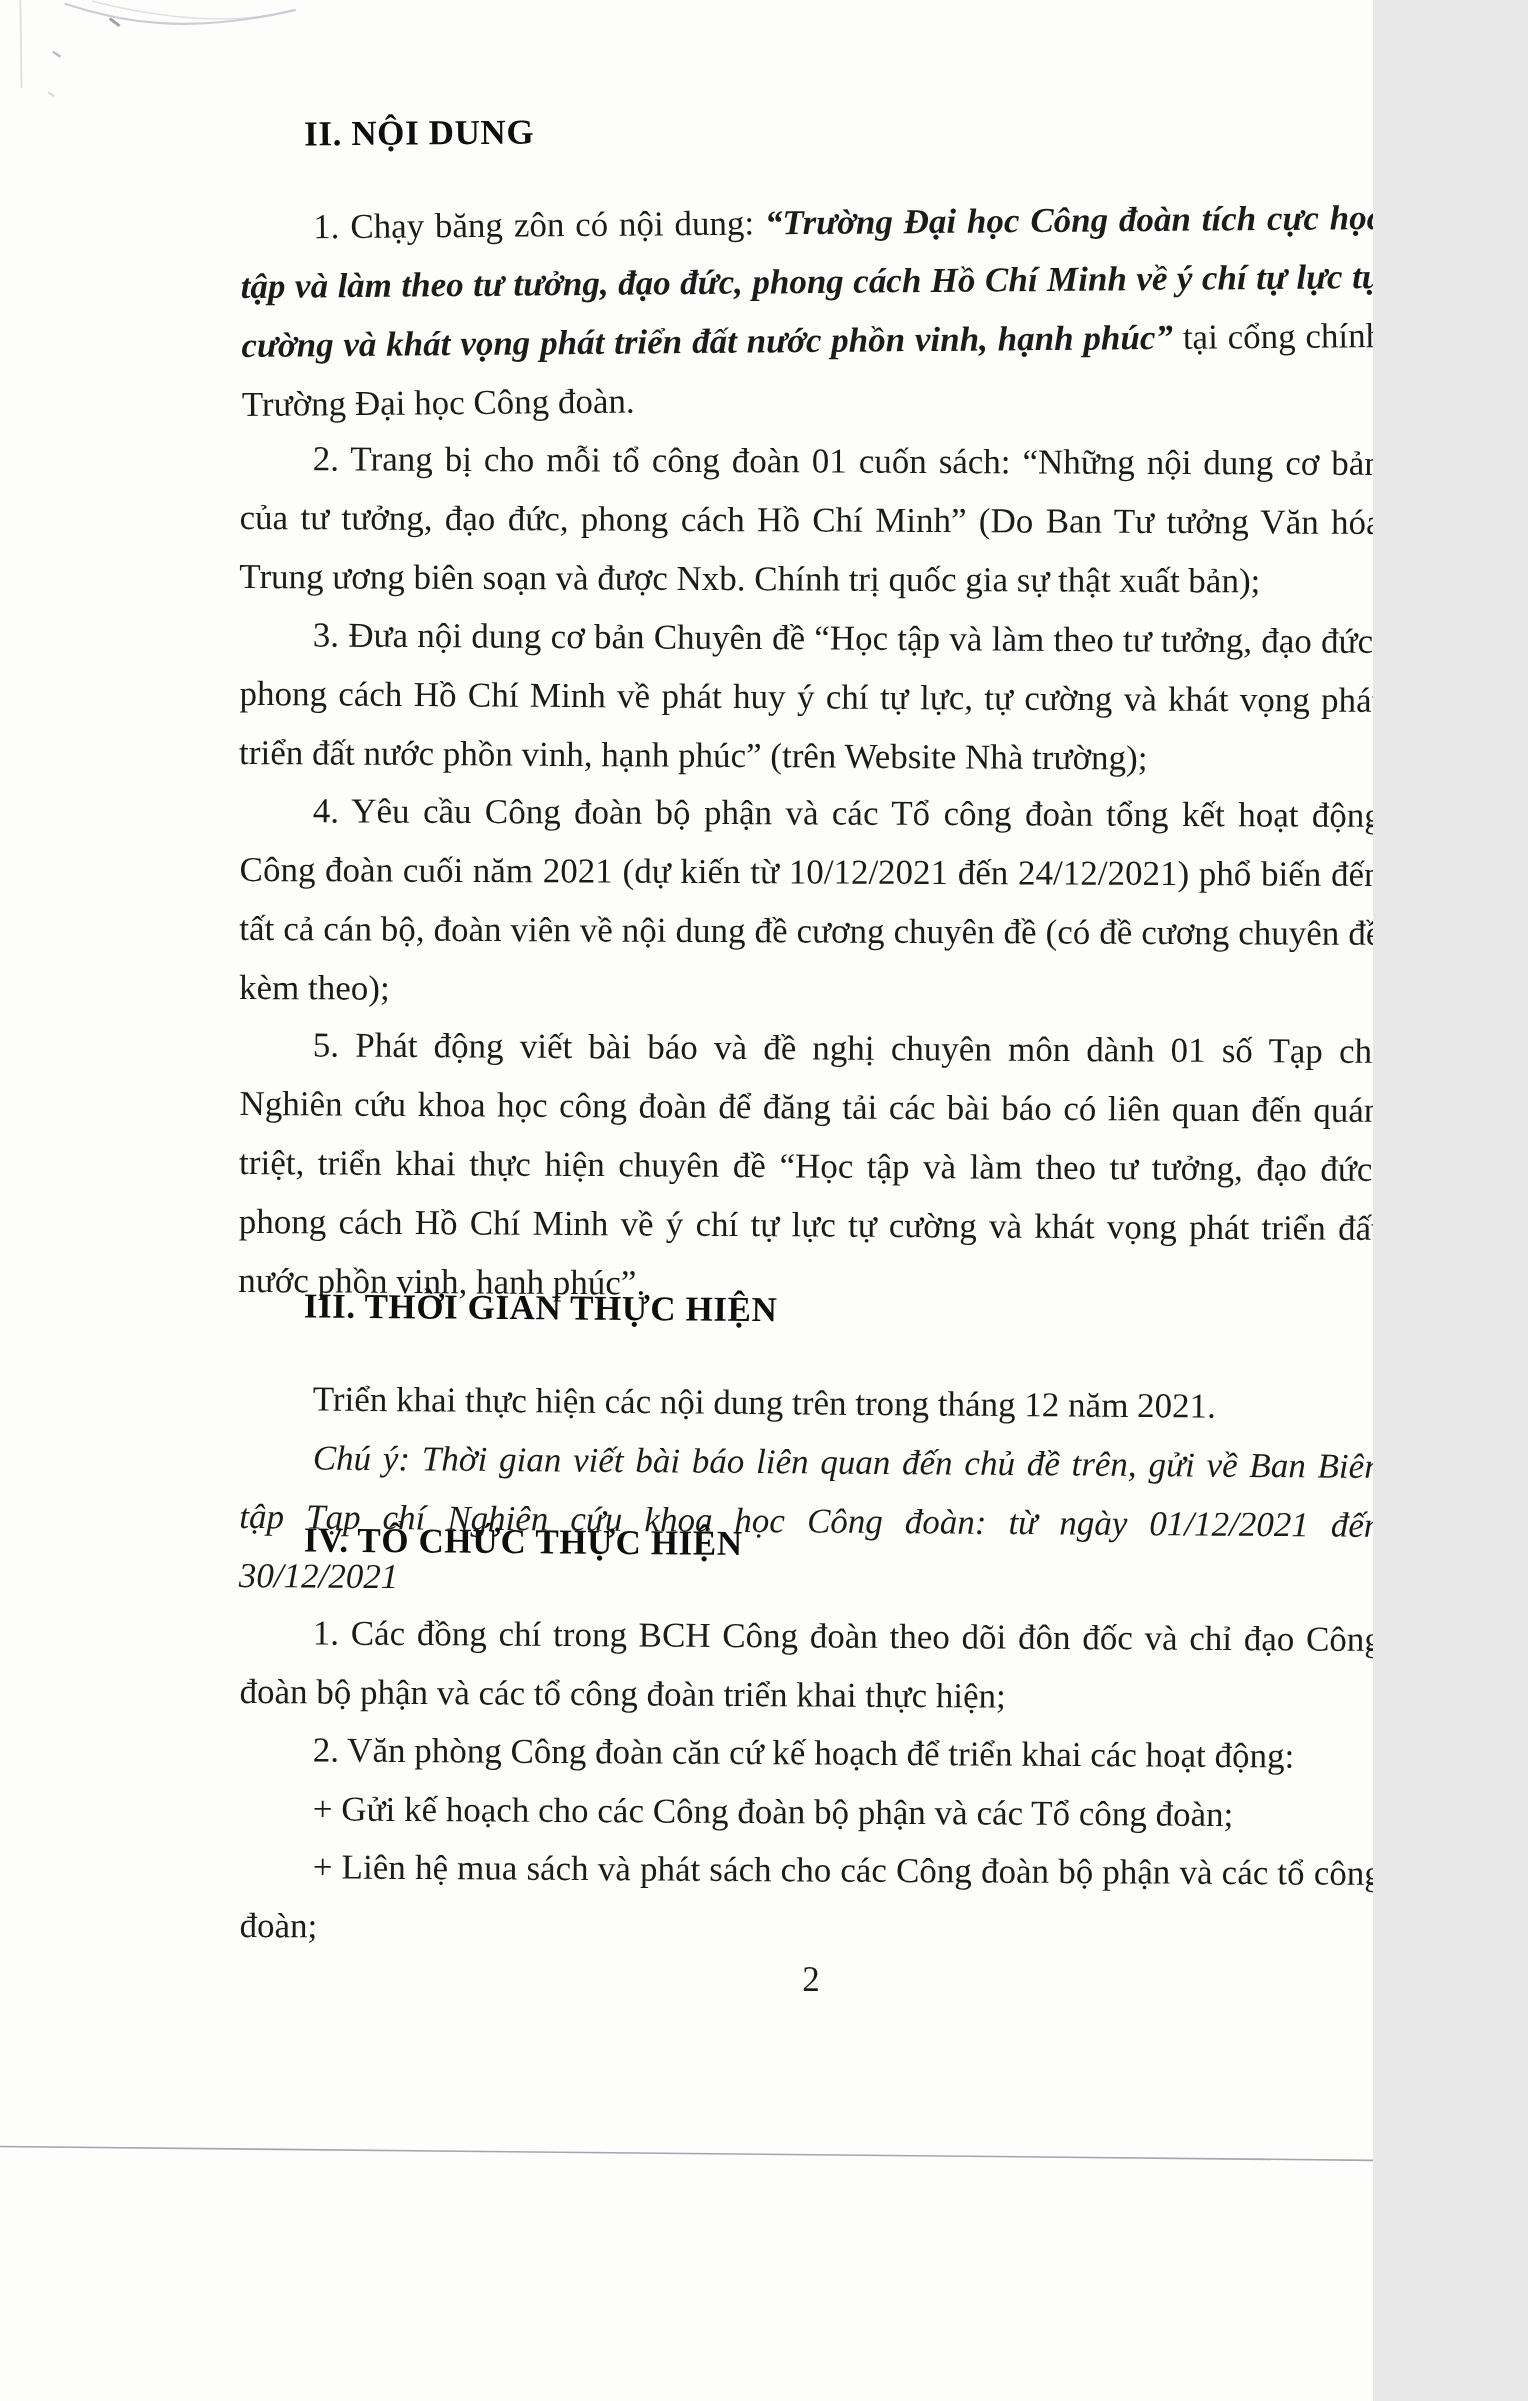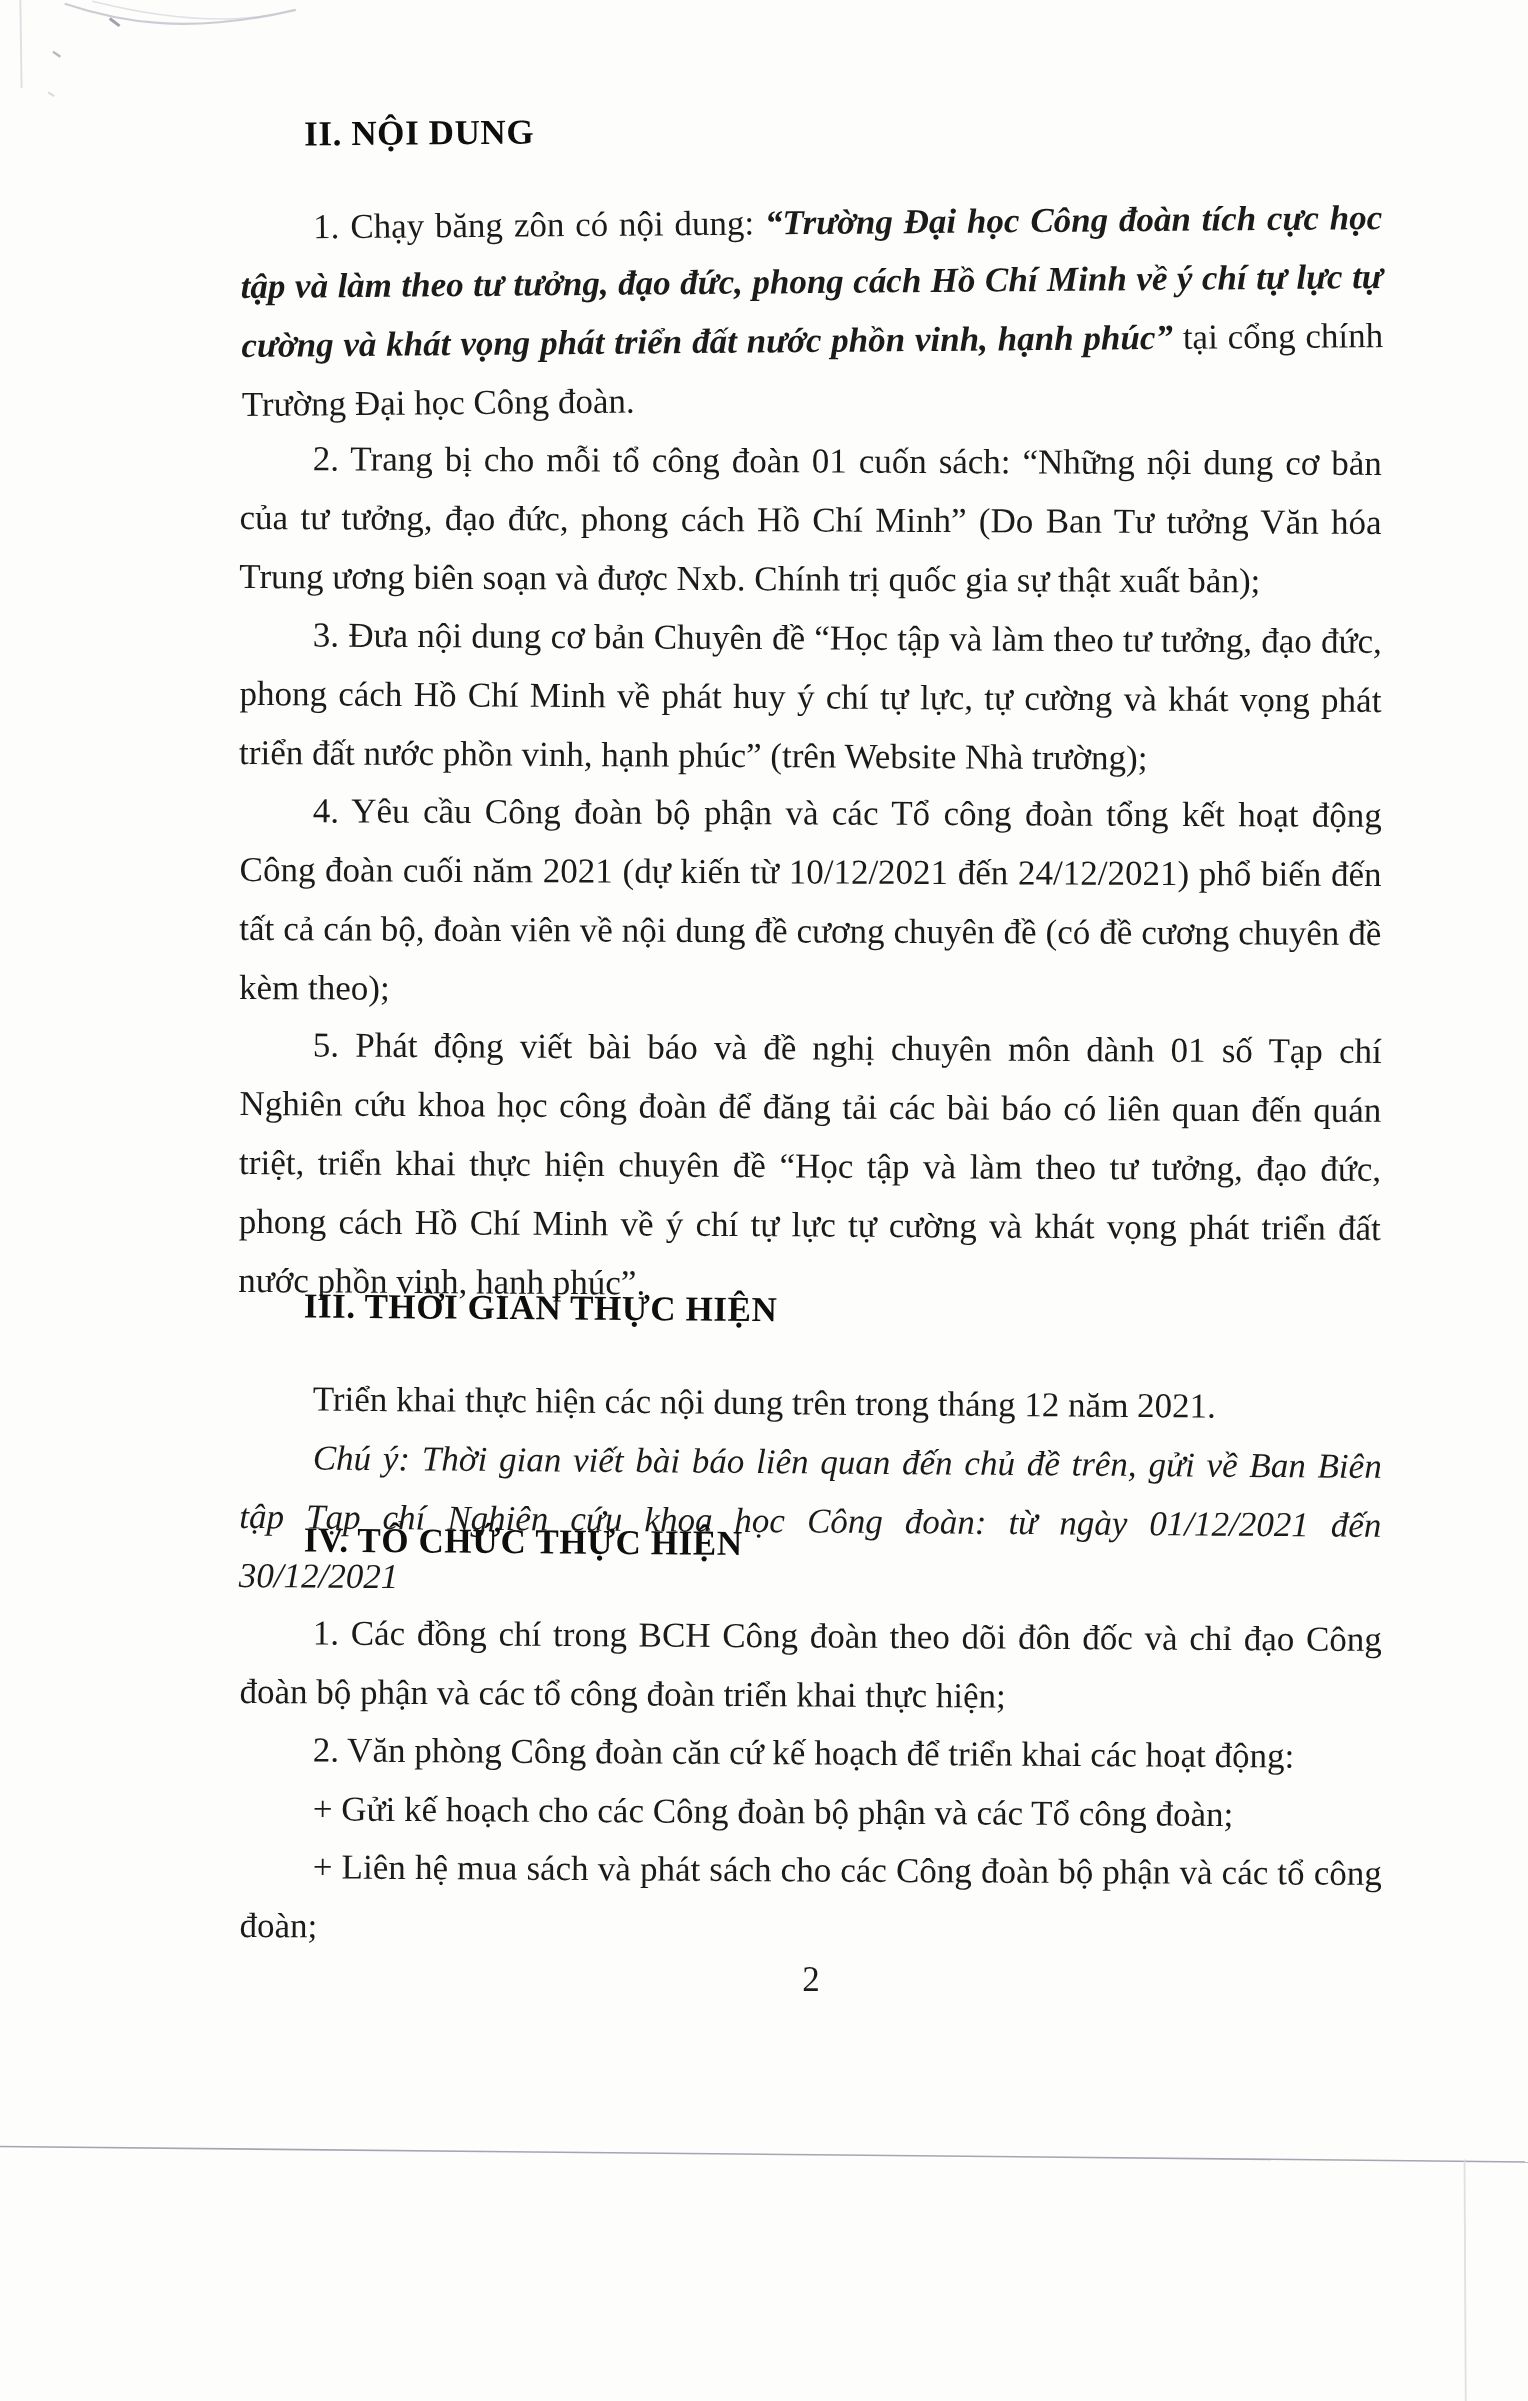--- a/index.html
+++ b/index.html
@@ -1,19 +1,19 @@
 <!DOCTYPE html>
 <html style="font-size:10px"><head>
 <meta charset="utf-8">
 <title>Scanned document page 2</title>
 <style>
   html,body { margin:0; padding:0; background:#e8e8e8; }
   .page {
     position:relative;
-    width:1528px; height:2401px;
+    width:1373px; height:2401px;
     background:#fdfdfc;
     overflow:hidden;
     font-family:"Liberation Serif","DejaVu Serif",serif;
     color:#1b1b1b;
   }
   .block {
     position:absolute;
     left:240px;
     width:1142px;
     font-size:35px;

